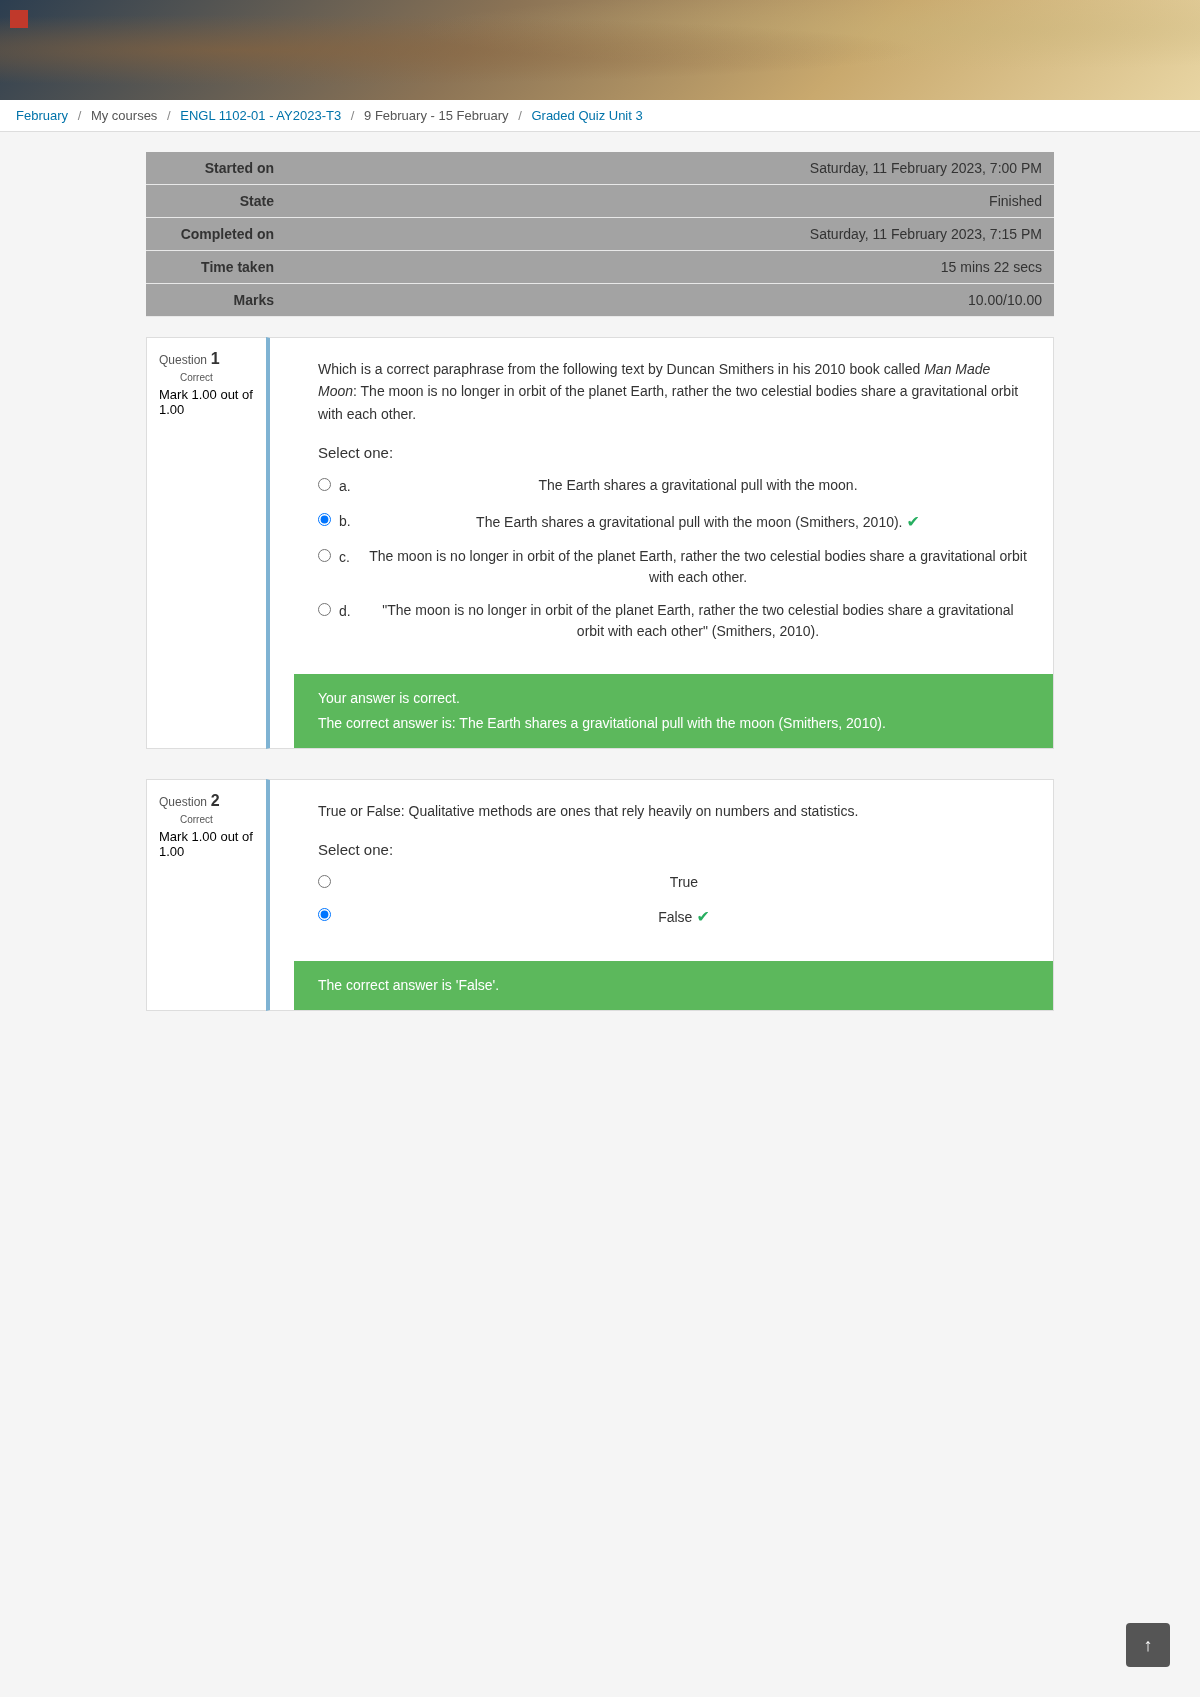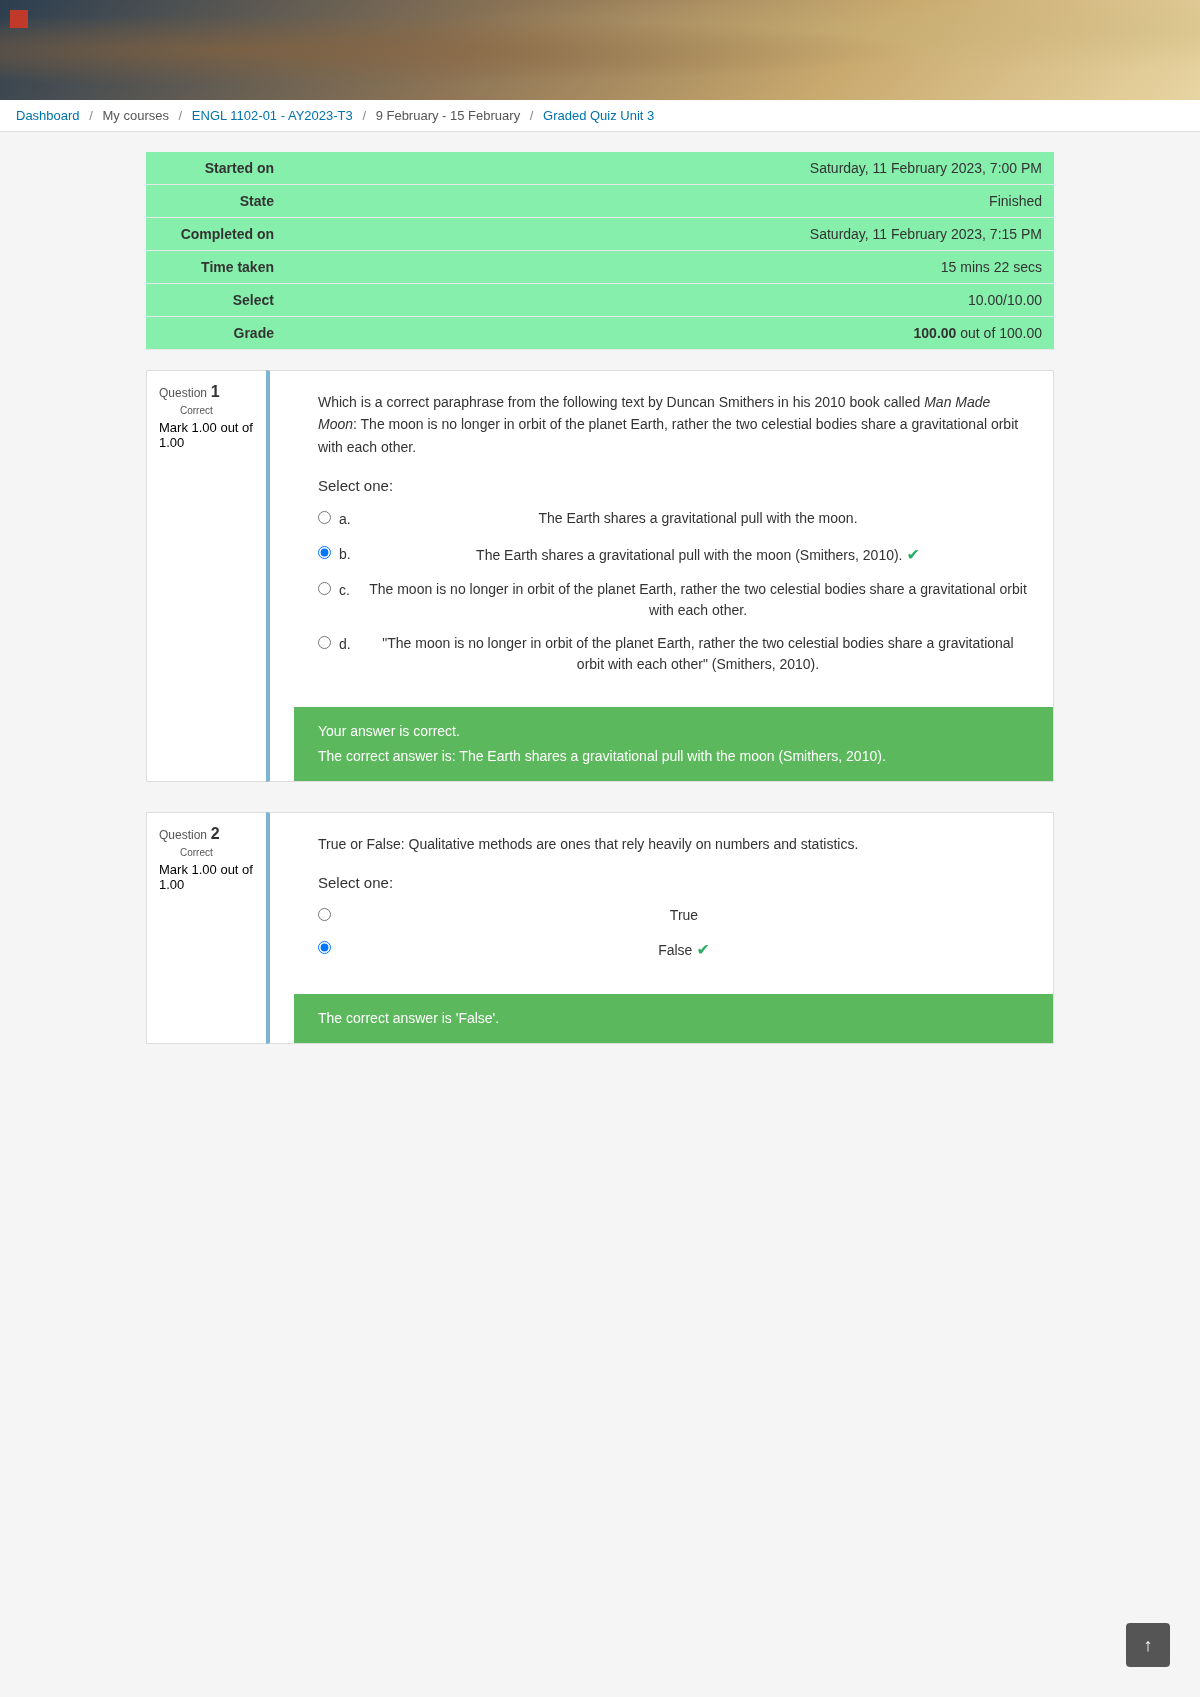--- a/index.html
+++ b/index.html
@@ -48,21 +48,21 @@
     .main-content {
       max-width: 940px;
       margin: 20px auto;
       padding: 0 16px;
     }
 
     
     .info-table {
       width: 100%;
       border-collapse: collapse;
-      background: #86efac;
+      background: #a3a3a3;
       margin-bottom: 20px;
     }
     .info-table tr {
       border-bottom: 1px solid #e8e8e8;
     }
     .info-table td {
       padding: 8px 12px;
       vertical-align: top;
     }
     .info-table td:first-child {
@@ -204,21 +204,21 @@
     strong { font-weight: bold; }
   </style>
 </head>
 <body>
 
 <div class="header-banner">
   <div class="header-red-square"></div>
 </div>
 
 <div class="breadcrumb-bar">
-  <a href="#">Dashboard</a>
+  <a href="#">February</a>
   <span class="breadcrumb-separator">/</span>
   <span>My courses</span>
   <span class="breadcrumb-separator">/</span>
   <a href="#">ENGL 1102-01 - AY2023-T3</a>
   <span class="breadcrumb-separator">/</span>
   <span>9 February - 15 February</span>
   <span class="breadcrumb-separator">/</span>
   <a href="#">Graded Quiz Unit 3</a>
 </div>
 
@@ -236,28 +236,22 @@
     </tr>
     <tr>
       <td>Completed on</td>
       <td>Saturday, 11 February 2023, 7:15 PM</td>
     </tr>
     <tr>
       <td>Time taken</td>
       <td>15 mins 22 secs</td>
     </tr>
     <tr>
-      <td>Select</td>
+      <td>Marks</td>
       <td>10.00/10.00</td>
-    </tr>
-    <tr>
-      <td>Grade</td>
-      <td>
-        <strong>100.00</strong><span> out of 100.00</span>
-      </td>
     </tr>
   </tbody>
     </table>
 
   <div class="question-block">
     <div class="question-sidebar">
       <div>
         <span class="question-label">Question</span>
         <span class="question-number">1</span>
       </div>

